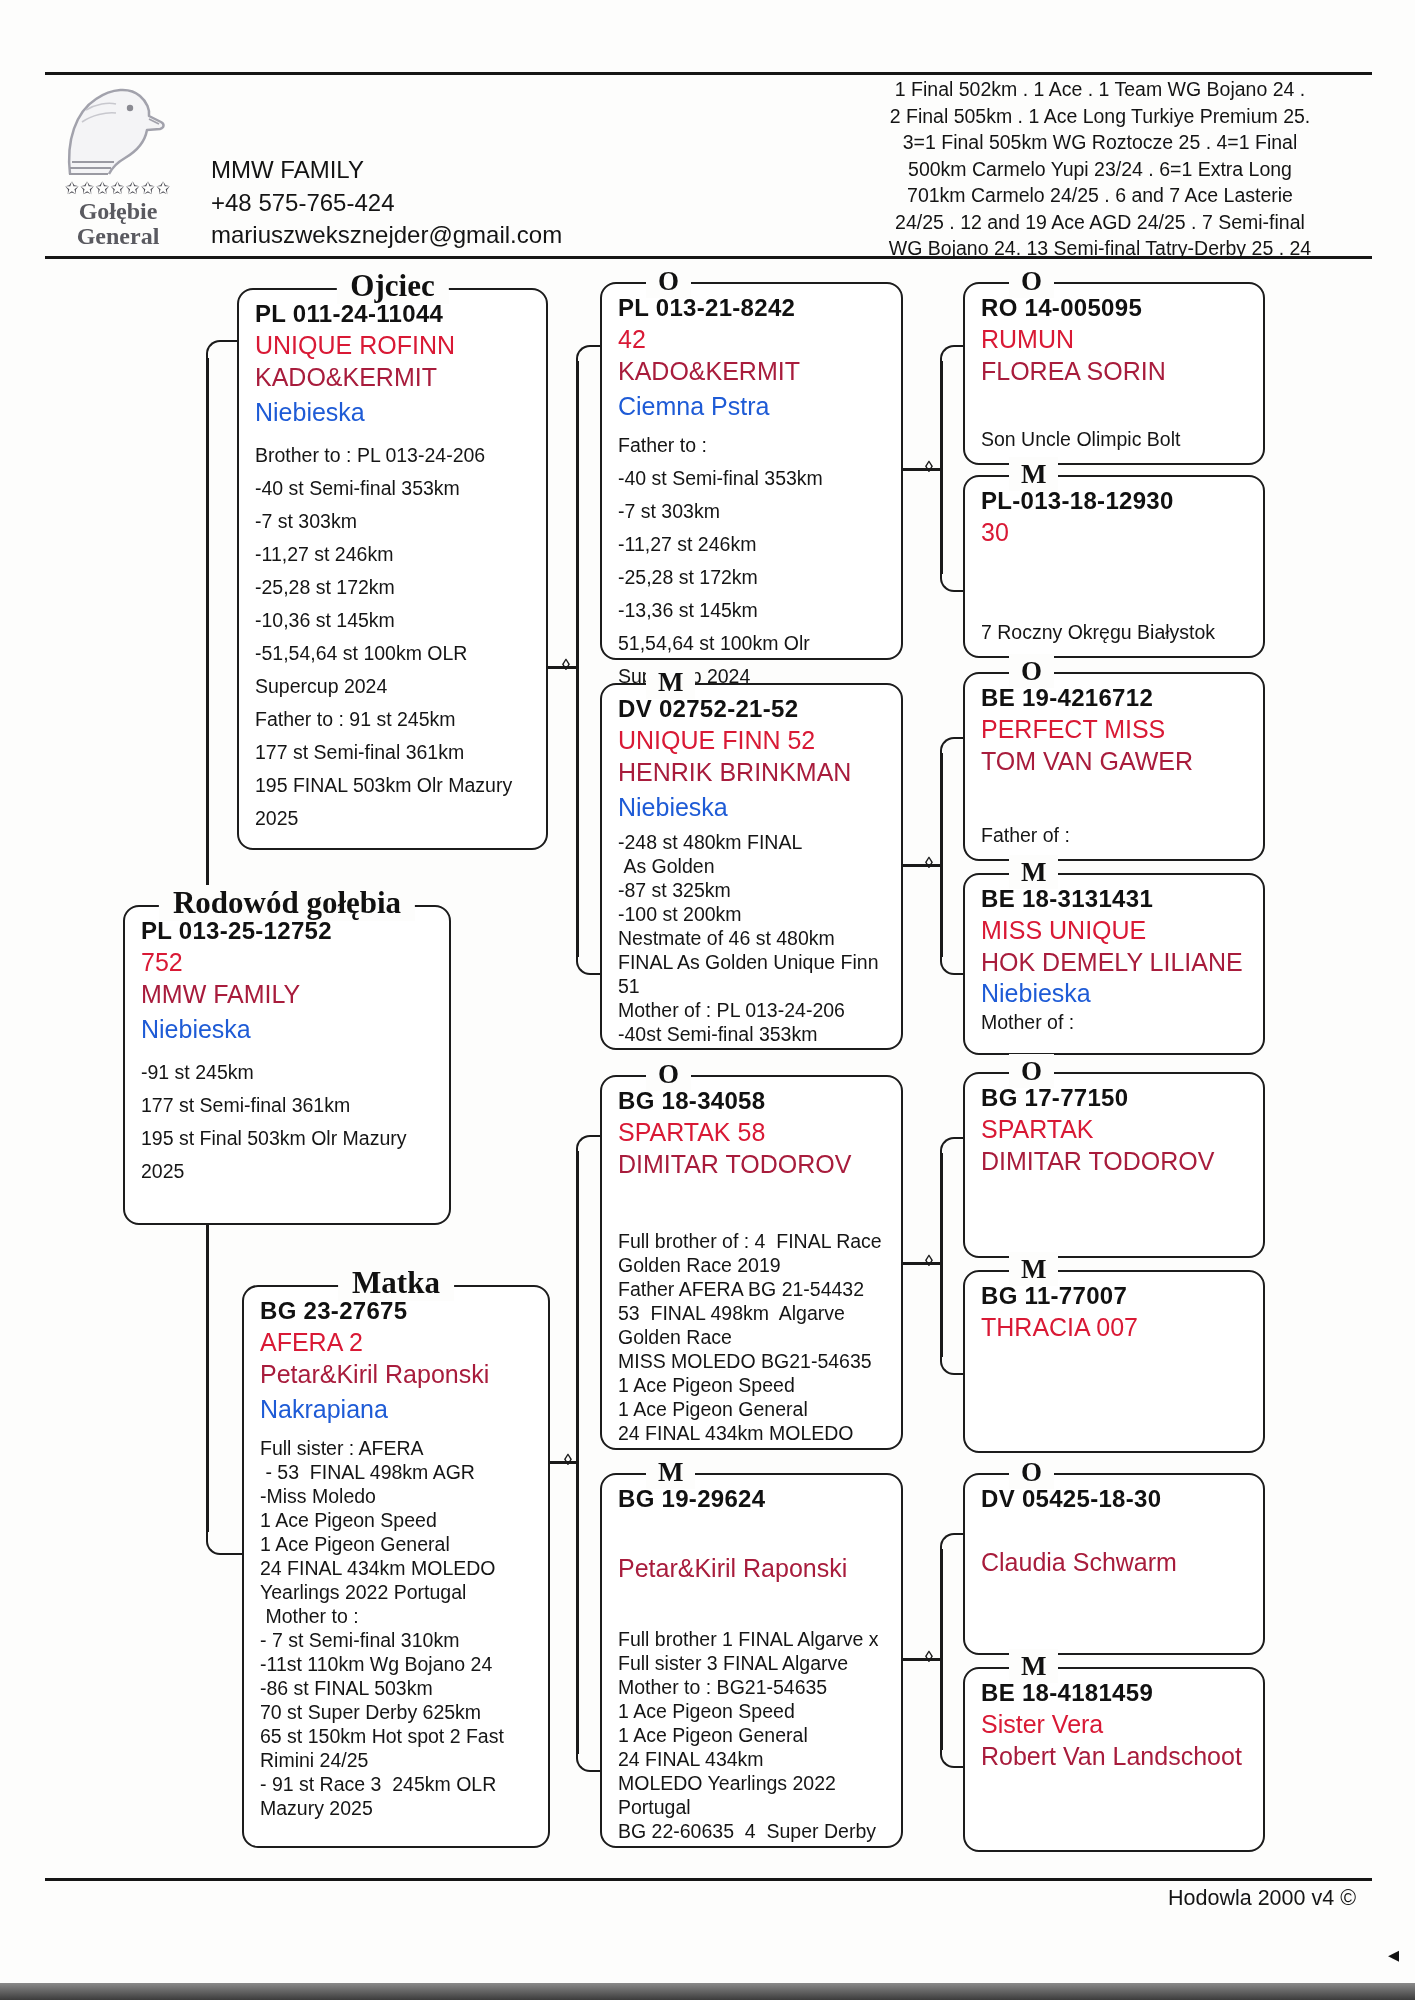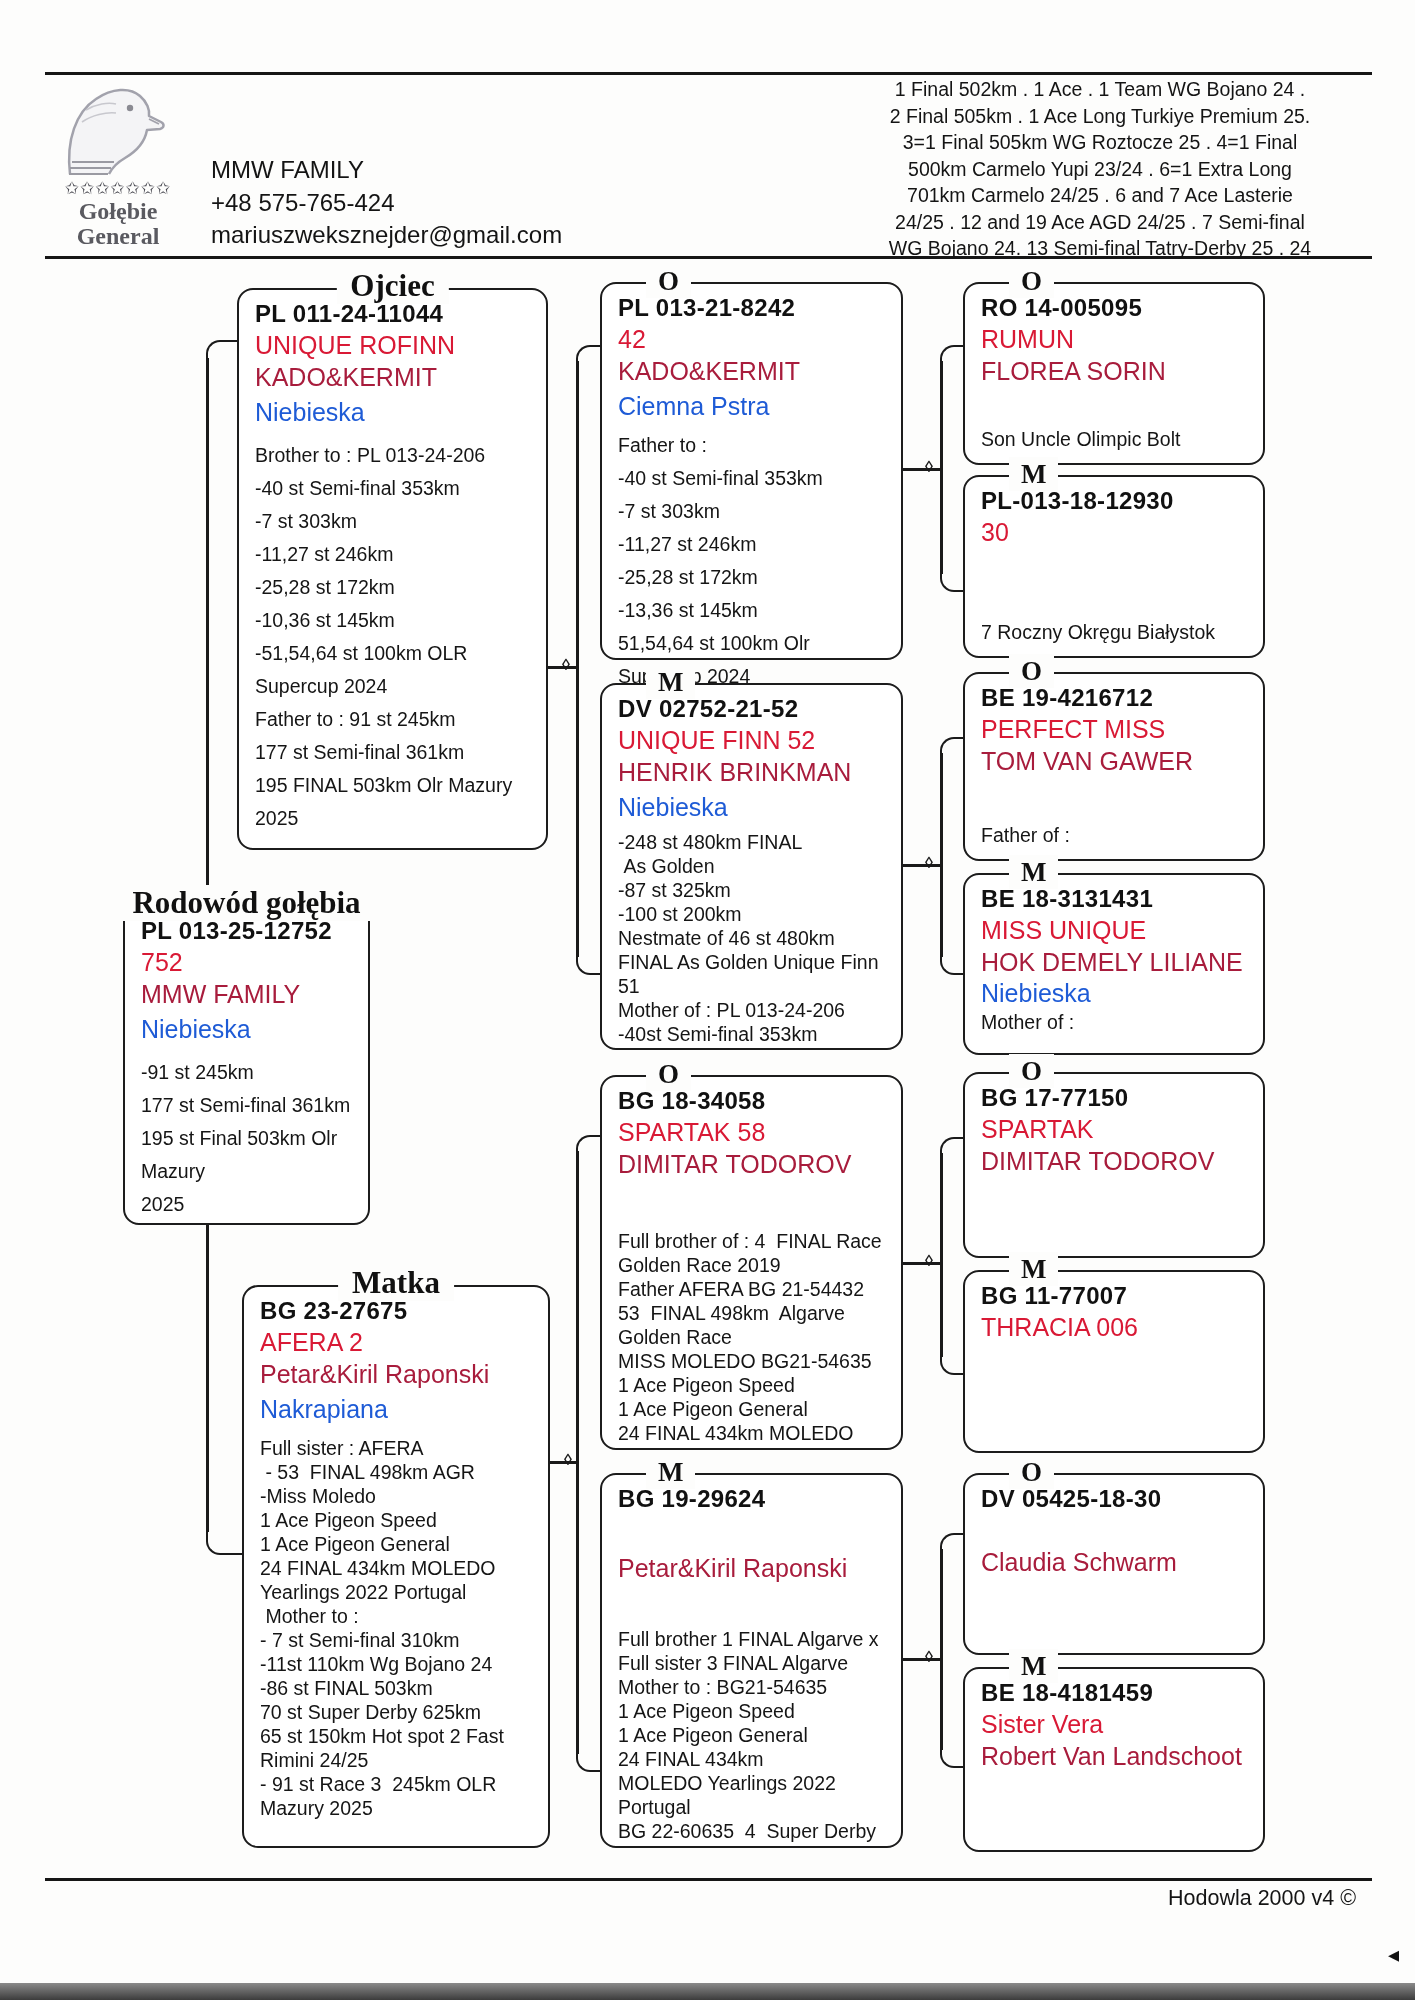--- a/index.html
+++ b/index.html
@@ -134,21 +134,21 @@
 -25,28 st 172km
 -10,36 st 145km
 -51,54,64 st 100km OLR
 Supercup 2024
 Father to : 91 st 245km
 177 st Semi-final 361km
 195 FINAL 503km Olr Mazury
 2025</div>
   </div>
 
-  <div class="pbox" style="left:123px;top:905px;width:247px;height:320px">
+  <div class="pbox" style="left:123px;top:905px;width:328px;height:320px">
     <div class="ptitle">Rodowód gołębia</div>
     <div class="ring">PL 013-25-12752</div>
     <div class="pname">752</div>
     <div class="ploft">MMW FAMILY</div>
     <div class="pcolor">Niebieska</div>
     <div class="pdetails lh27">-91 st 245km
 177 st Semi-final 361km
 195 st Final 503km Olr Mazury
 2025</div>
   </div>
@@ -277,21 +277,21 @@
   <div class="pbox" style="left:963px;top:1072px;width:302px;height:186px">
     <div class="ptitle ptitle-om">O</div>
     <div class="ring">BG 17-77150</div>
     <div class="pname">SPARTAK</div>
     <div class="ploft">DIMITAR TODOROV</div>
   </div>
 
   <div class="pbox" style="left:963px;top:1270px;width:302px;height:183px">
     <div class="ptitle ptitle-om">M</div>
     <div class="ring">BG 11-77007</div>
-    <div class="pname">THRACIA 006</div>
+    <div class="pname">THRACIA 007</div>
   </div>
 
   <div class="pbox" style="left:963px;top:1473px;width:302px;height:182px">
     <div class="ptitle ptitle-om">O</div>
     <div class="ring">DV 05425-18-30</div>
     <div class="pname"></div>
     <div class="ploft">Claudia Schwarm</div>
   </div>
 
   <div class="pbox" style="left:963px;top:1667px;width:302px;height:185px">

